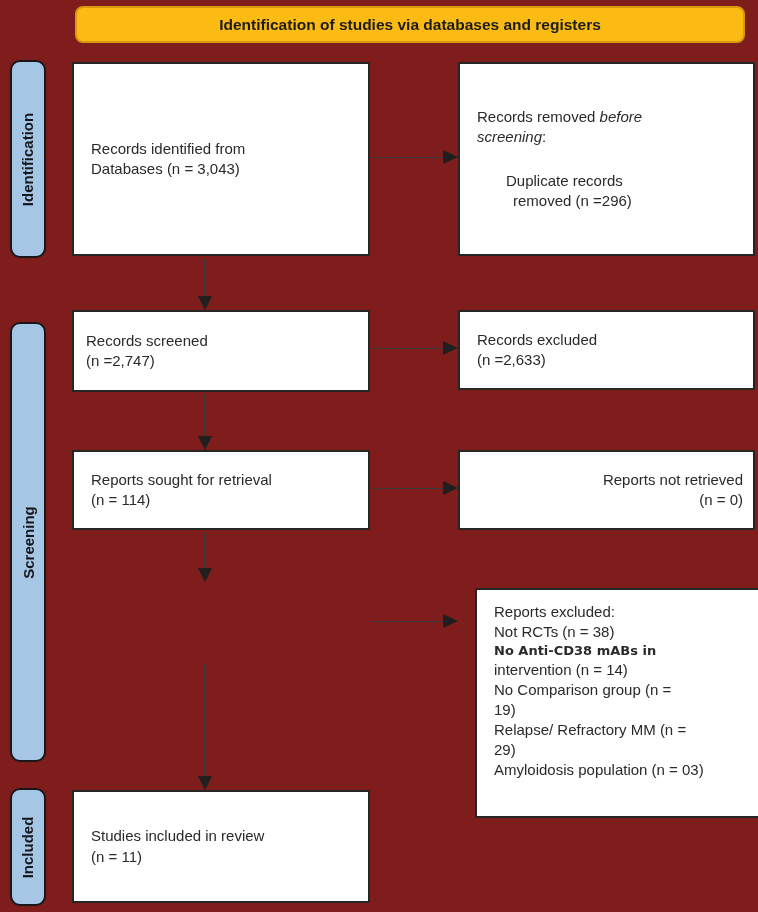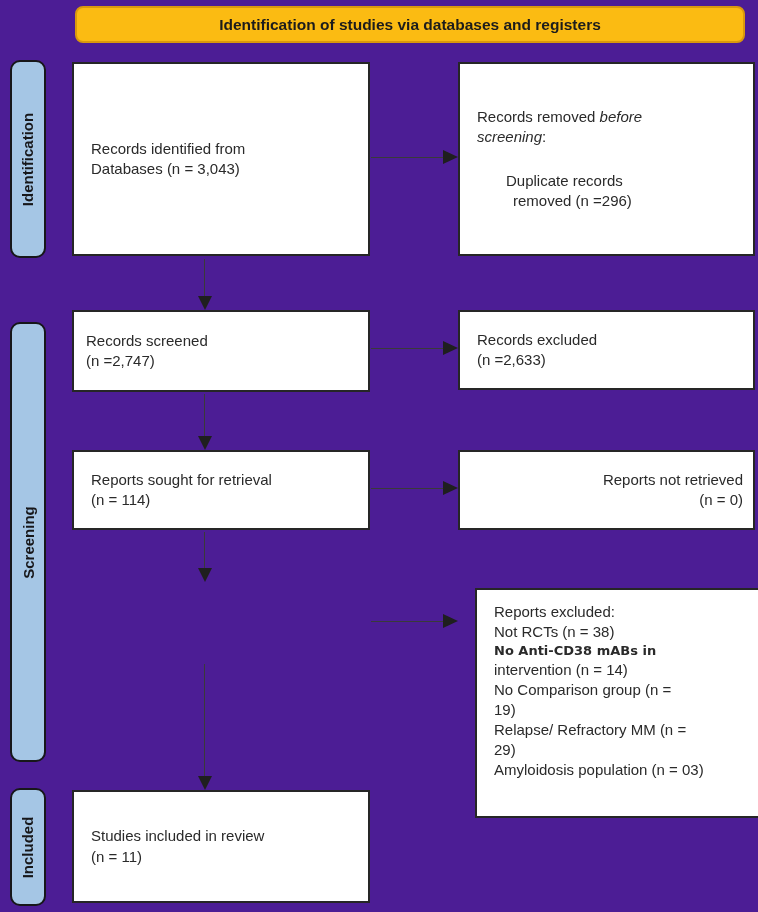--- a/index.html
+++ b/index.html
@@ -1,17 +1,17 @@
 <!DOCTYPE html>
 <html><head>
 <meta charset="utf-8">
 <style>
   html,body { margin:0; padding:0; background:#ffffff; }
   .canvas {
-    position:relative; width:758px; height:912px; background:#4c1d95;
+    position:relative; width:758px; height:912px; background:#7f1d1d;
     font-family:"Liberation Sans", sans-serif; color:#262626; overflow:hidden;
   }
   .banner {
     position:absolute; left:75px; top:6px; width:670px; height:37px;
     background:#FBBB12; border:2px solid #D9990D; border-radius:8px;
     display:flex; align-items:center; justify-content:center;
     font-weight:bold; font-size:15.5px; color:#1c1c1c; box-sizing:border-box;
   }
   .stage {
     position:absolute; width:36px; background:#A5C6E5;

